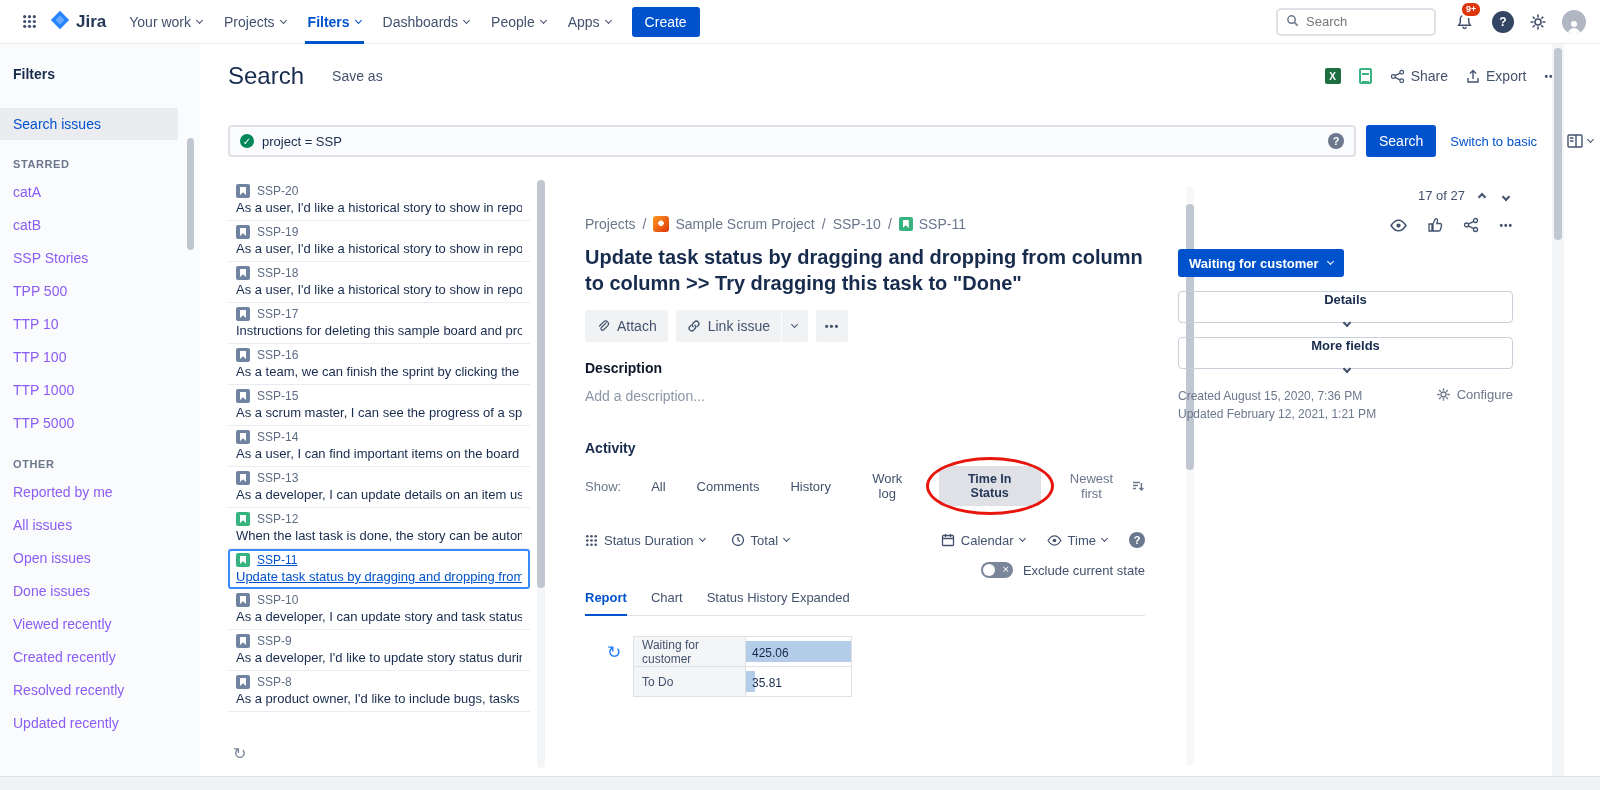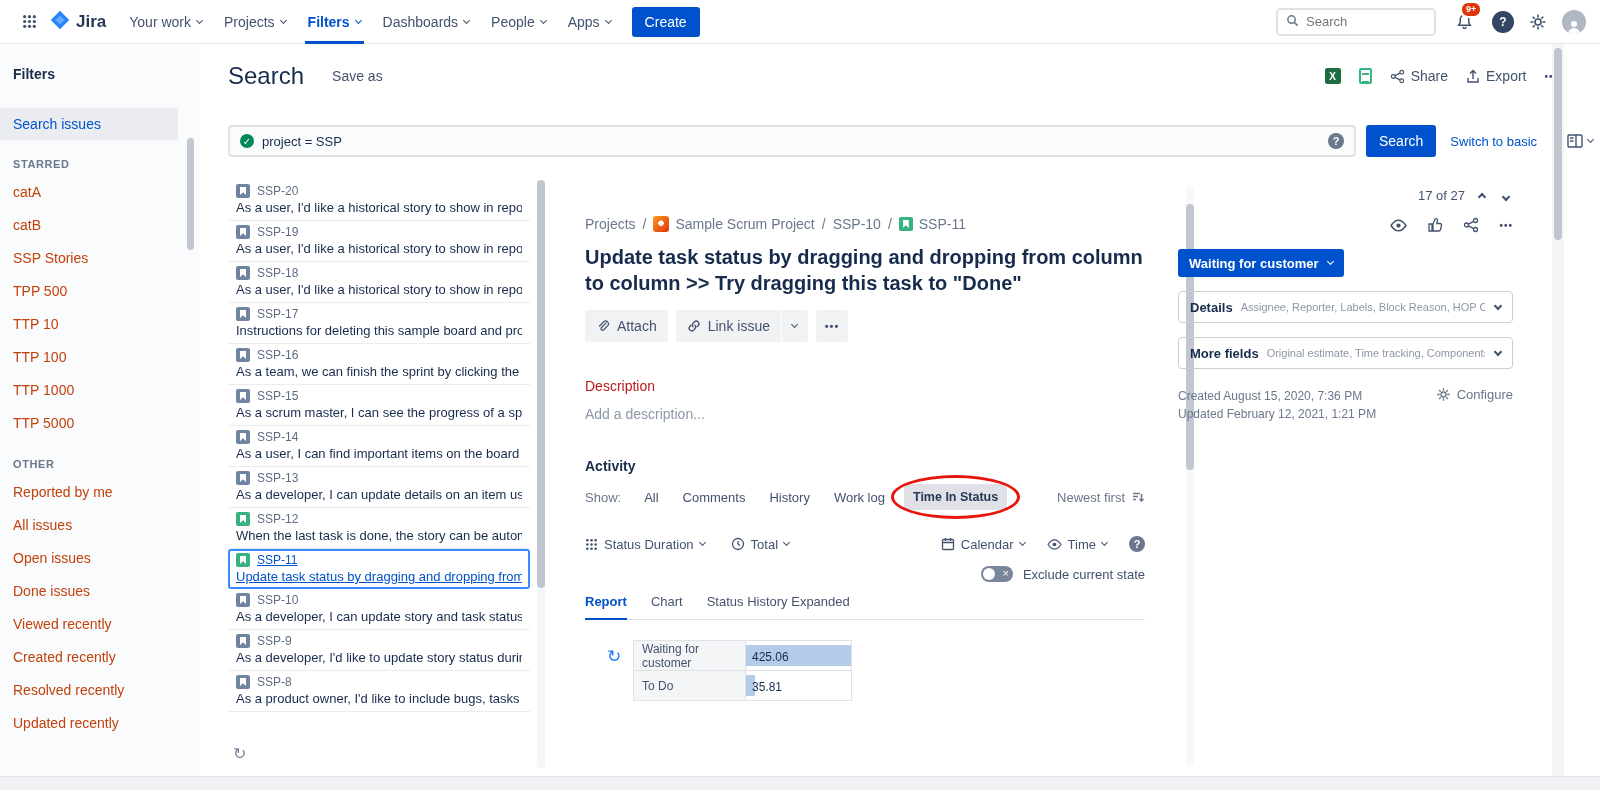--- a/index.html
+++ b/index.html
@@ -28,21 +28,21 @@
   .badge { position:absolute; top:-8px; left:9px; background:#DE350B; color:#fff; font-size:9px; font-weight:bold; padding:2px 4px; border-radius:8px; border:2px solid #fff; line-height:1; }
   .help-circle { width:22px; height:22px; border-radius:50%; background:#344563; color:#fff; display:flex; align-items:center; justify-content:center; font-size:12px; font-weight:bold; border:none; }
   .icon-btn { background:none; border:none; display:flex; align-items:center; justify-content:center; }
   .avatar { width:24px; height:24px; border-radius:50%; background:#B0B7C3; border:none; overflow:hidden; display:flex; align-items:flex-end; justify-content:center; }
 
   
   .sidebar { position:absolute; top:44px; left:0; width:200px; height:732px; background:#FAFBFC; padding-top:22px; overflow:hidden; }
   .sidebar h2 { font-size:14px; font-weight:bold; color:#172B4D; padding:0 13px; }
   .search-issues { margin-top:26px; height:32px; line-height:32px; background:#EBECF0; color:#0052CC; font-size:14px; padding:0 13px; width:178px; cursor:pointer; }
   .side-section { font-size:11px; font-weight:bold; color:#6B778C; letter-spacing:.6px; padding:18px 13px 6px; }
-  .side-item { height:33px; line-height:33px; font-size:14px; color:#c2410c; padding:0 13px; white-space:nowrap; cursor:pointer; }
+  .side-item { height:33px; line-height:33px; font-size:14px; color:#8b5cf6; padding:0 13px; white-space:nowrap; cursor:pointer; }
   .sidebar-thumb { position:absolute; left:187px; top:138px; width:7px; height:112px; background:#C1C7D0; border-radius:4px; }
 
   
   .page-title-row { position:absolute; top:62px; left:228px; width:1330px; display:flex; align-items:center; }
   .page-title { font-size:24px; font-weight:500; color:#172B4D; }
   .saveas { margin-left:28px; font-size:14px; color:#42526E; background:none; border:none; }
   .header-actions { margin-left:auto; display:flex; align-items:center; gap:18px; font-size:14px; color:#42526E; }
   .h-act { display:flex; align-items:center; gap:6px; background:none; border:none; font-size:14px; color:#42526E; }
   .xlicon { width:16px; height:16px; background:#1D6F42; color:#fff; font-size:10px; font-weight:bold; display:flex; align-items:center; justify-content:center; border-radius:2px; }
   .sheeticon { width:13px; height:16px; border:2px solid #36B37E; border-radius:2px; position:relative; }
@@ -79,24 +79,24 @@
   .bc-row { margin-top:30px; display:flex; align-items:center; gap:7px; font-size:14px; color:#6B778C; }
   .bc-link { background:none; border:none; font-size:14px; color:#6B778C; display:flex; align-items:center; gap:6px; }
   .proj-avatar { width:16px; height:16px; border-radius:3px; background:radial-gradient(circle at 50% 45%, #fff 0 2.5px, transparent 3px), linear-gradient(135deg,#FF991F,#DE350B); display:inline-block; flex:none; }
   .issue-title { margin-top:12px; font-size:20px; line-height:26px; font-weight:600; color:#172B4D; }
   .btn-row { margin-top:14px; display:flex; align-items:center; gap:8px; }
   .soft-btn { display:inline-flex; align-items:center; gap:7px; height:32px; padding:0 11px; background:#F1F2F4; border:none; border-radius:3px; font-size:14px; color:#42526E; }
   .split { display:flex; }
   .split .soft-btn { border-radius:3px 0 0 3px; }
   .chev-btn { width:26px; height:32px; background:#F1F2F4; border:none; border-radius:0 3px 3px 0; margin-left:1px; display:flex; align-items:center; justify-content:center; color:#42526E; }
   .more-btn { width:32px; height:32px; background:#F1F2F4; border:none; border-radius:3px; color:#42526E; font-size:11px; font-weight:bold; letter-spacing:1px; }
-  .sec-label { margin-top:36px; font-size:14px; font-weight:normal; color:#b91c1c; }
+  .sec-label { margin-top:18px; font-size:14px; font-weight:bold; color:#0f172a; }
   .desc-placeholder { margin-top:12px; font-size:14px; color:#8C97A7; }
   .activity-label { margin-top:36px; font-size:14px; font-weight:bold; color:#172B4D; }
-  .show-row { margin-top:10px; display:flex; align-items:center; gap:10px; }
+  .show-row { margin-top:10px; display:flex; align-items:center; gap:17px; }
   .show-label { font-size:13px; color:#6B778C; margin-right:6px; }
   .filter-btn { background:none; border:none; font-size:13px; color:#42526E; padding:5px 7px; }
   .pill-wrap { position:relative; display:inline-block; margin-left:2px; }
   .filter-pill { background:#DFE1E6; border:none; border-radius:3px; font-size:12.5px; font-weight:bold; color:#253858; padding:6px 9px; }
   .red-ellipse { position:absolute; left:-13px; right:-13px; top:-9px; bottom:-9px; border:3px solid #E8150D; border-radius:50%; pointer-events:none; }
   .sort-group { margin-left:auto; display:flex; align-items:center; gap:6px; font-size:13px; color:#6B778C; background:none; border:none; }
   .toolbar-row { margin-top:26px; display:flex; align-items:center; }
   .tb-group { display:flex; align-items:center; gap:6px; font-size:13px; color:#42526E; background:none; border:none; }
   .tb-gap { margin-left:26px; }
   .tb-right { margin-left:auto; display:flex; align-items:center; gap:22px; }
@@ -118,21 +118,21 @@
   .val { position:relative; padding-left:6px; font-size:12px; color:#172B4D; }
   .detail-track { position:absolute; left:1186px; top:186px; width:8px; height:580px; background:#F7F8F9; border-radius:4px; }
   .detail-thumb { position:absolute; left:0; top:18px; width:8px; height:266px; background:#C1C7D0; border-radius:4px; }
 
   
   .right-panel { position:absolute; top:186px; left:1178px; width:335px; }
   .pager-row { display:flex; align-items:center; justify-content:flex-end; gap:10px; font-size:13px; color:#42526E; }
   .pager-btn { background:none; border:none; color:#42526E; padding:2px 4px; }
   .ricons-row { margin-top:12px; display:flex; align-items:center; justify-content:flex-end; gap:20px; }
   .status-btn { margin-top:16px; height:28px; background:#0052CC; color:#fff; border:none; border-radius:3px; font-size:13px; font-weight:bold; padding:0 11px; display:inline-flex; align-items:center; gap:9px; }
-  .field-box { margin-top:14px; height:32px; border:1px solid #C9CFD9; border-radius:4px; display:flex; align-items:center; padding:0 11px; gap:8px; cursor:pointer; }
+  .field-box { margin-top:14px; height:32px; border:1px solid #C9CFD9; border-radius:4px; display:flex; align-items:center; padding:0 11px; gap:8px; cursor:pointer;flex-direction:column; }
   .field-label { font-size:13px; font-weight:bold; color:#172B4D; white-space:nowrap; }
   .field-hint { font-size:11px; color:#8C97A7; white-space:nowrap; overflow:hidden; flex:1; }
   .field-box .chv { flex:none; color:#42526E; margin-left:2px; }
   .meta-row { margin-top:18px; display:flex; align-items:flex-start; justify-content:space-between; }
   .meta-text { font-size:12px; color:#6B778C; line-height:18px; }
   .configure { display:flex; align-items:center; gap:6px; font-size:13px; color:#6B778C; background:none; border:none; }
 
   
   .page-track { position:absolute; left:1552px; top:44px; width:12px; height:732px; background:#F4F5F7; }
   .page-thumb { position:absolute; left:2px; top:4px; width:8px; height:192px; background:#C1C7D0; border-radius:4px; }

